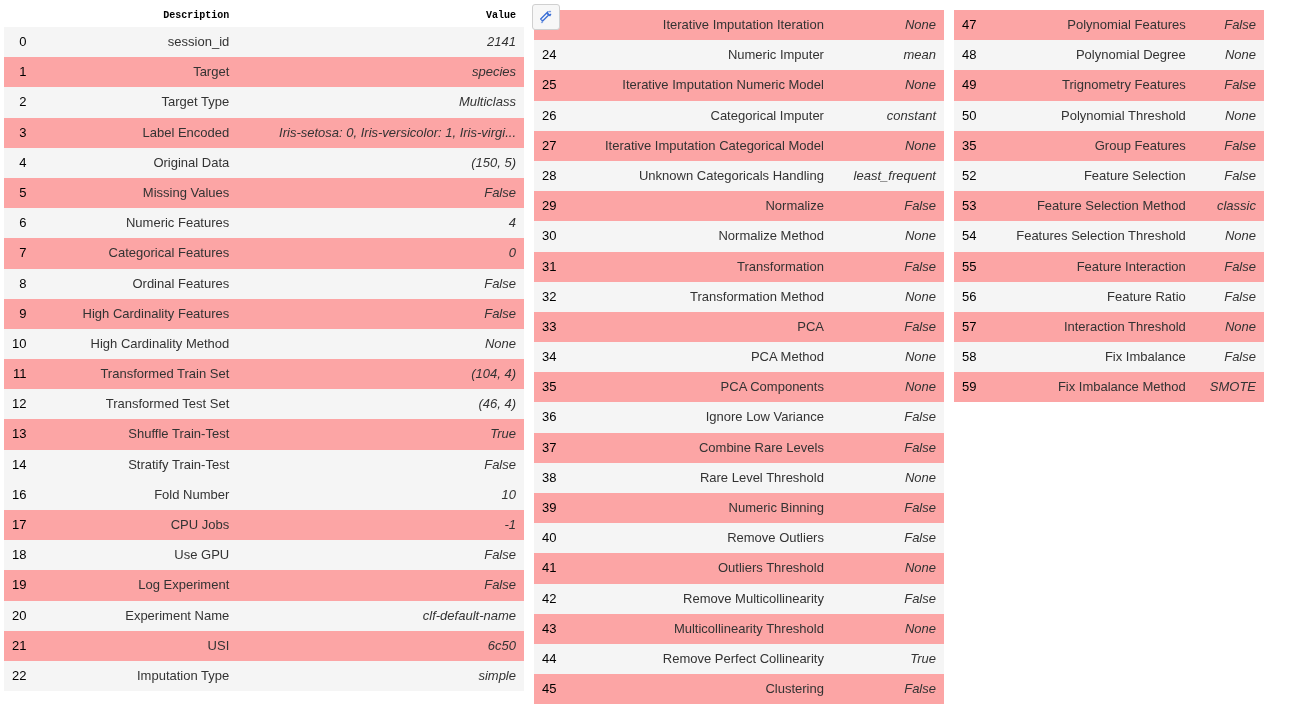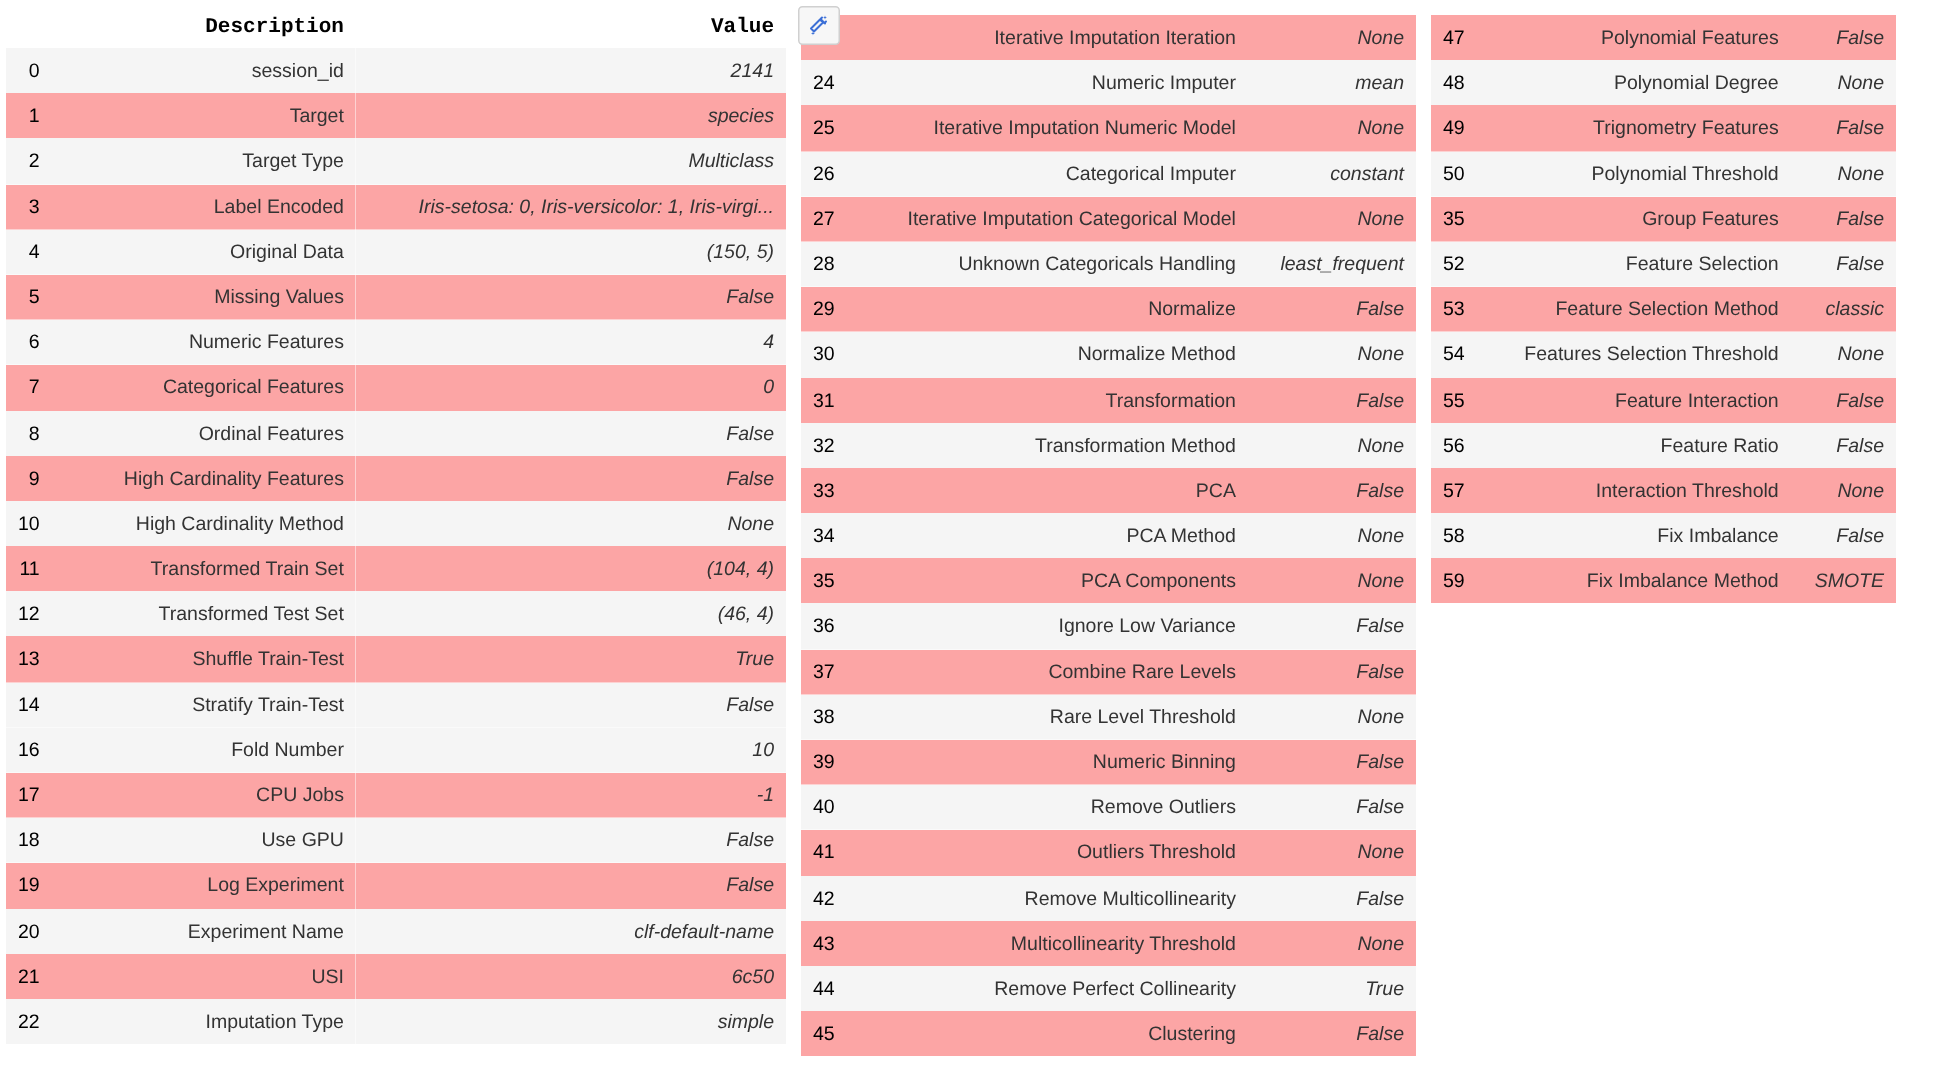--- a/index.html
+++ b/index.html
@@ -27,21 +27,21 @@
       border-collapse: collapse;
       width: 100%;
       font-size: 13px;
     }
     th {
       font-family: "Courier New", Courier, monospace;
       font-weight: bold;
       text-align: right;
       padding: 6px 8px;
       color: #000;
-      font-size: 14px;
+      font-size: 10px;
     }
     th.idx-header {
       width: 30px;
     }
     td {
       padding: 6px 8px;
       text-align: right;
       vertical-align: middle;
       line-height: 1.4;
       white-space: nowrap;

